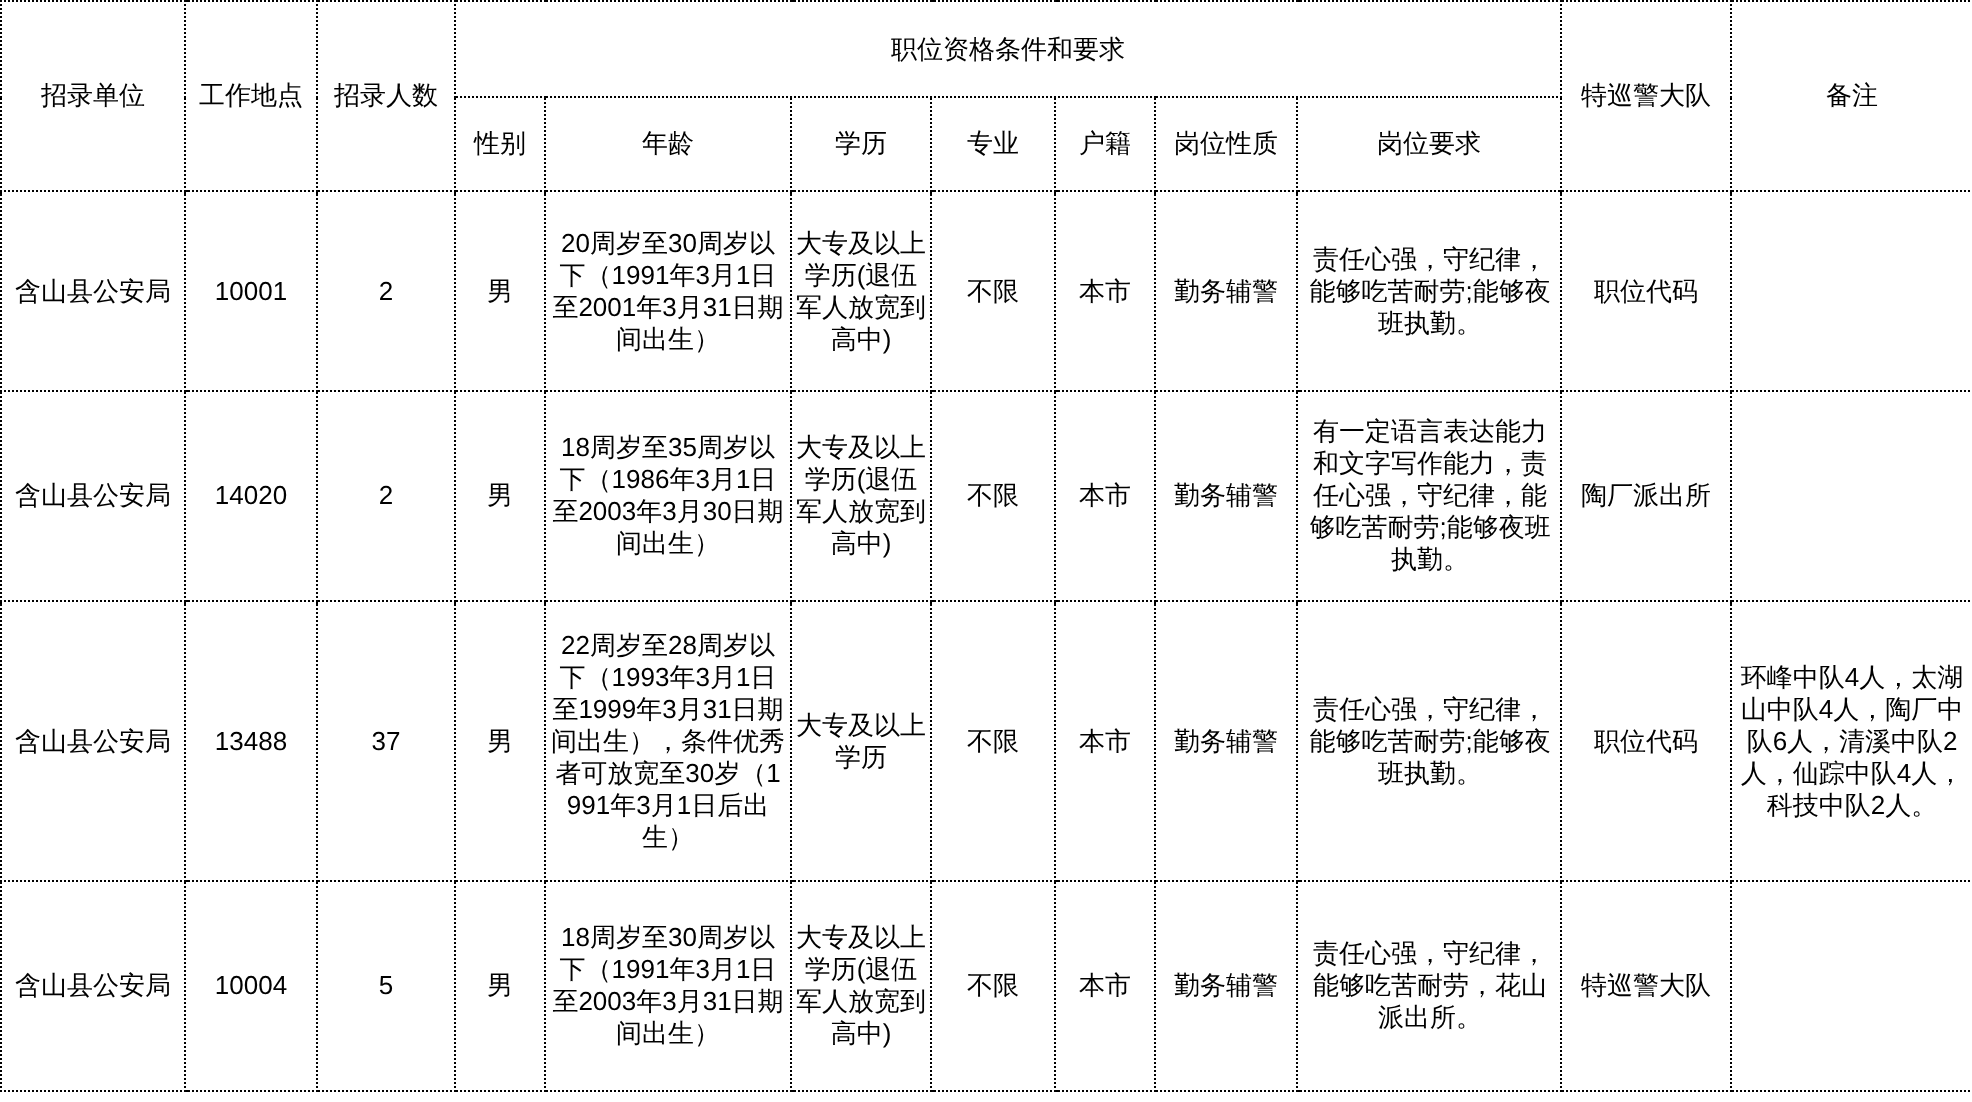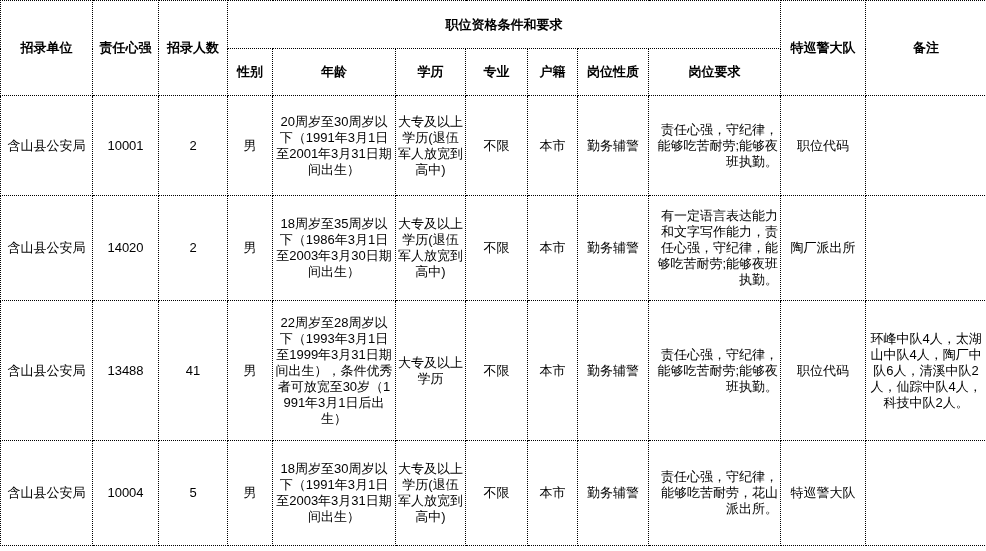--- a/index.html
+++ b/index.html
@@ -24,24 +24,24 @@
     border: 1px dotted #000;
     font-size: 13px;
     line-height: 16px;
     text-align: center;
     vertical-align: middle;
     padding: 1px 2px;
     word-break: break-all;
     overflow: hidden;
   }
   table.recruit th {
-    font-weight: bold;
+    font-weight: normal;
   }
   table.recruit td.left {
-    text-align: right;
+    text-align: center;
     padding-left: 3px;
   }
 </style>
 </head>
 <body>
 
 <table class="recruit">
   <colgroup>
     <col style="width:92px">
     <col style="width:66px">
@@ -52,21 +52,21 @@
     <col style="width:62px">
     <col style="width:50px">
     <col style="width:71px">
     <col style="width:132px">
     <col style="width:85px">
     <col style="width:121px">
   </colgroup>
   <thead>
     <tr style="height:48px">
       <th rowspan="2">招录单位</th>
-      <th rowspan="2">责任心强</th>
+      <th rowspan="2">工作地点</th>
       <th rowspan="2">招录人数</th>
       <th colspan="7">职位资格条件和要求</th>
       <th rowspan="2">特巡警大队</th>
       <th rowspan="2">备注</th>
     </tr>
     <tr style="height:47px">
       <th>性别</th>
       <th>年龄</th>
       <th>学历</th>
       <th>专业</th>
@@ -100,21 +100,21 @@
       <td>不限</td>
       <td>本市</td>
       <td>勤务辅警</td>
       <td class="left">有一定语言表达能力和文字写作能力，责任心强，守纪律，能够吃苦耐劳;能够夜班执勤。</td>
       <td>陶厂派出所</td>
       <td></td>
     </tr>
     <tr style="height:140px">
       <td>含山县公安局</td>
       <td>13488</td>
-      <td>41</td>
+      <td>37</td>
       <td>男</td>
       <td>22周岁至28周岁以下（1993年3月1日至1999年3月31日期间出生），条件优秀者可放宽至30岁（1991年3月1日后出生）</td>
       <td>大专及以上学历</td>
       <td>不限</td>
       <td>本市</td>
       <td>勤务辅警</td>
       <td class="left">责任心强，守纪律，能够吃苦耐劳;能够夜班执勤。</td>
       <td>职位代码</td>
       <td>环峰中队4人，太湖山中队4人，陶厂中队6人，清溪中队2人，仙踪中队4人，科技中队2人。</td>
     </tr>

